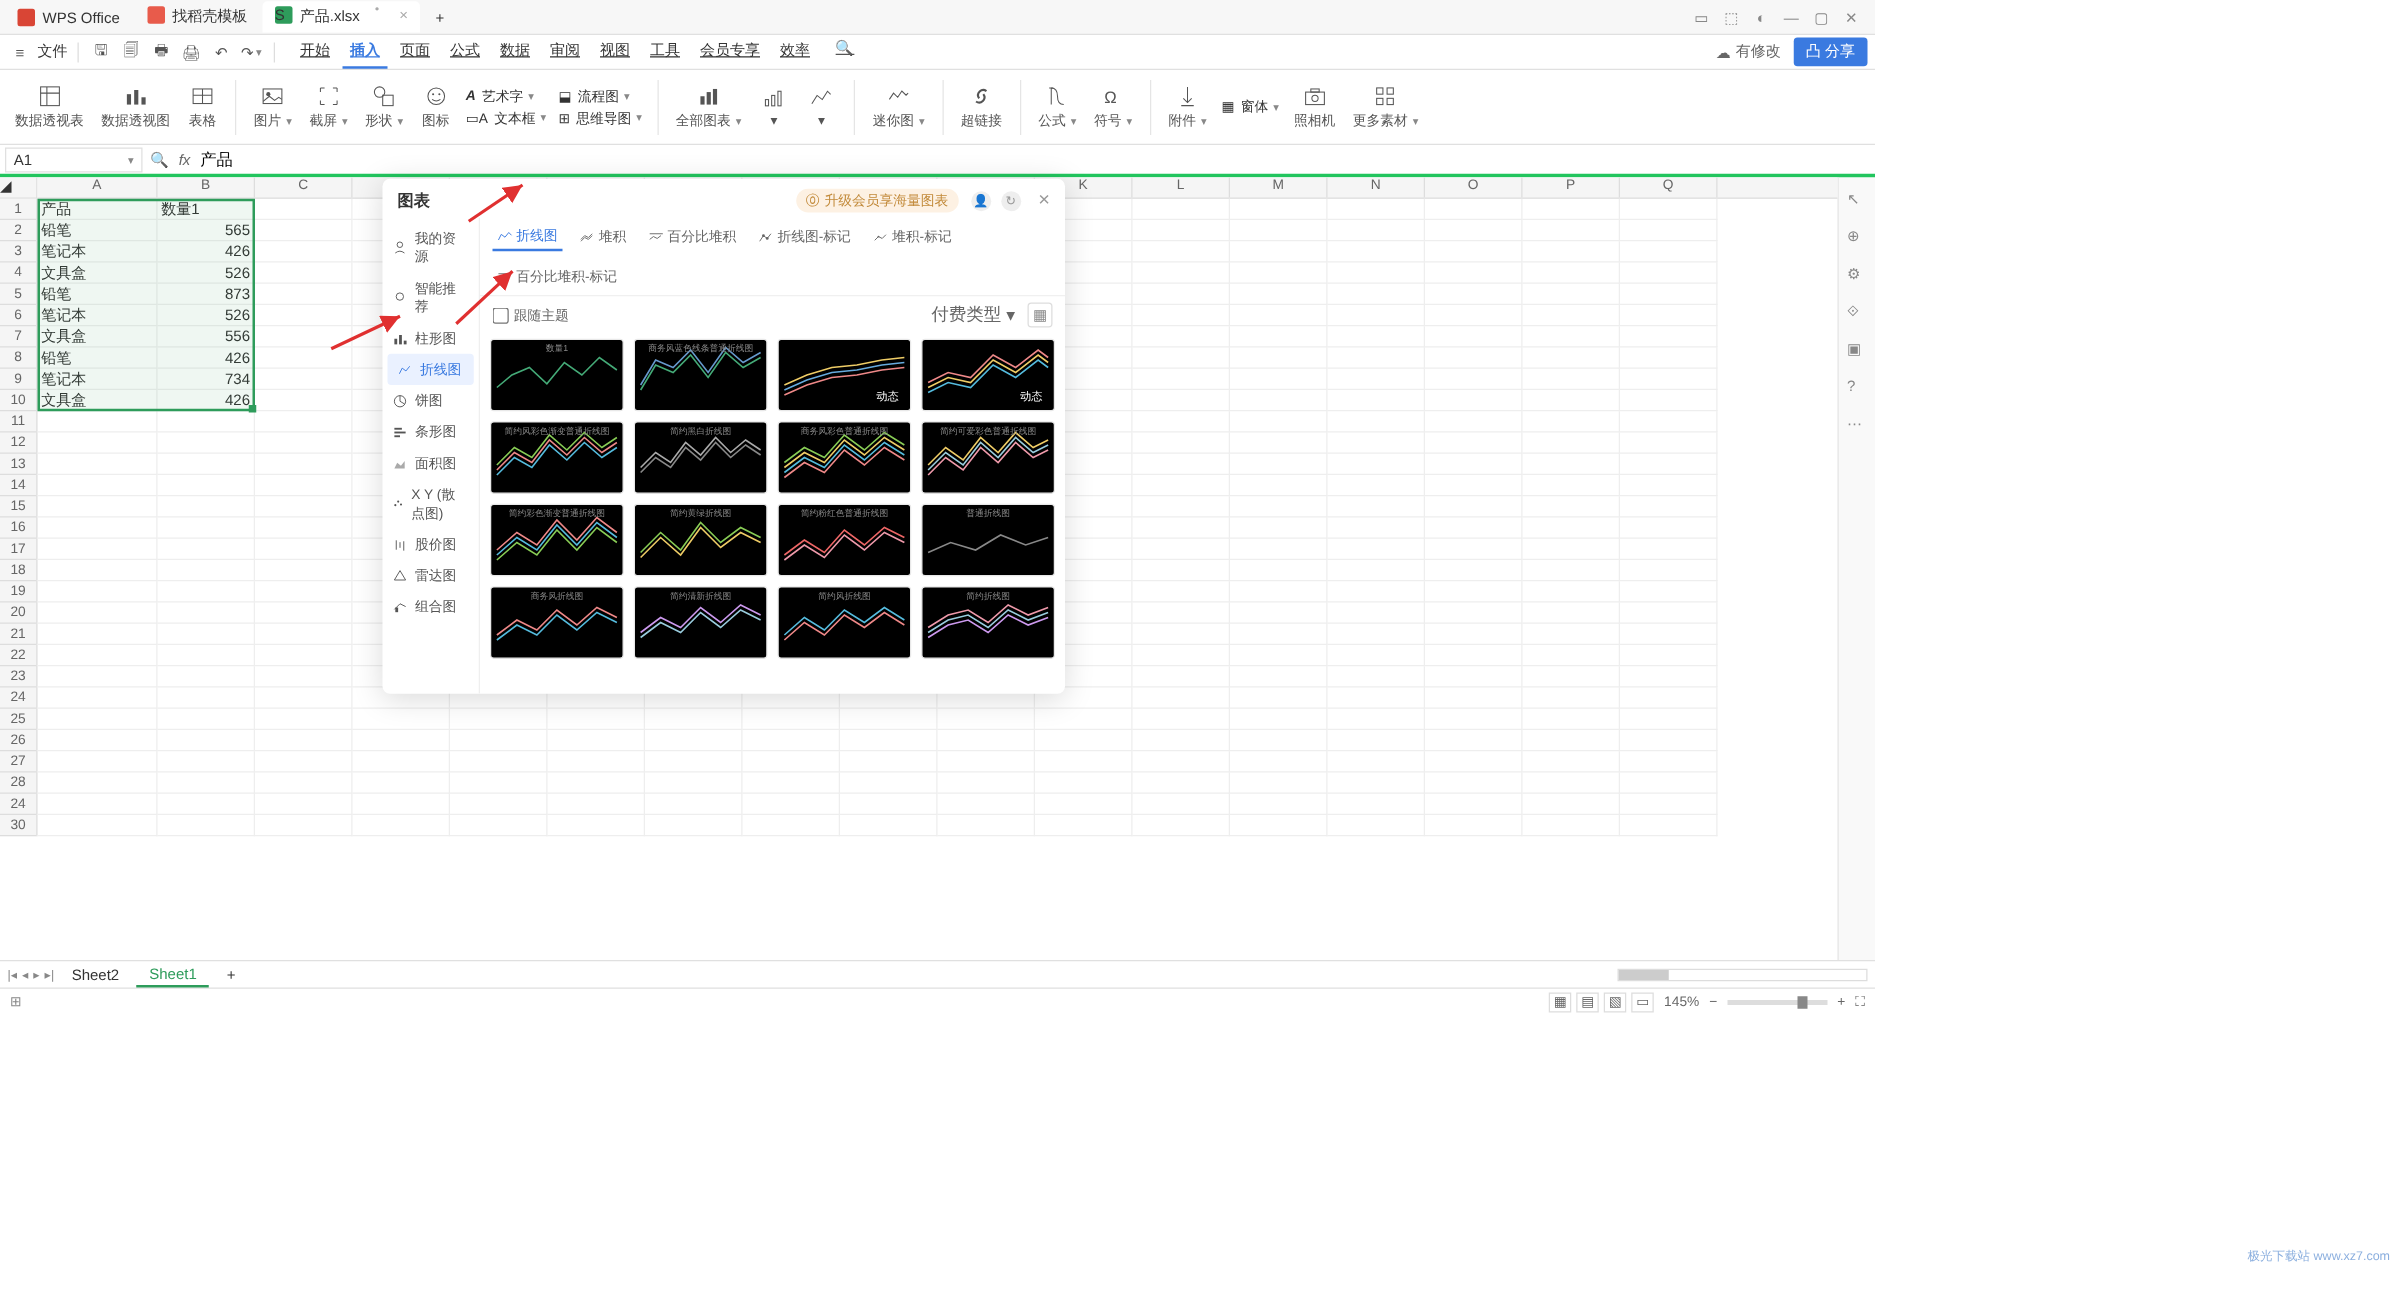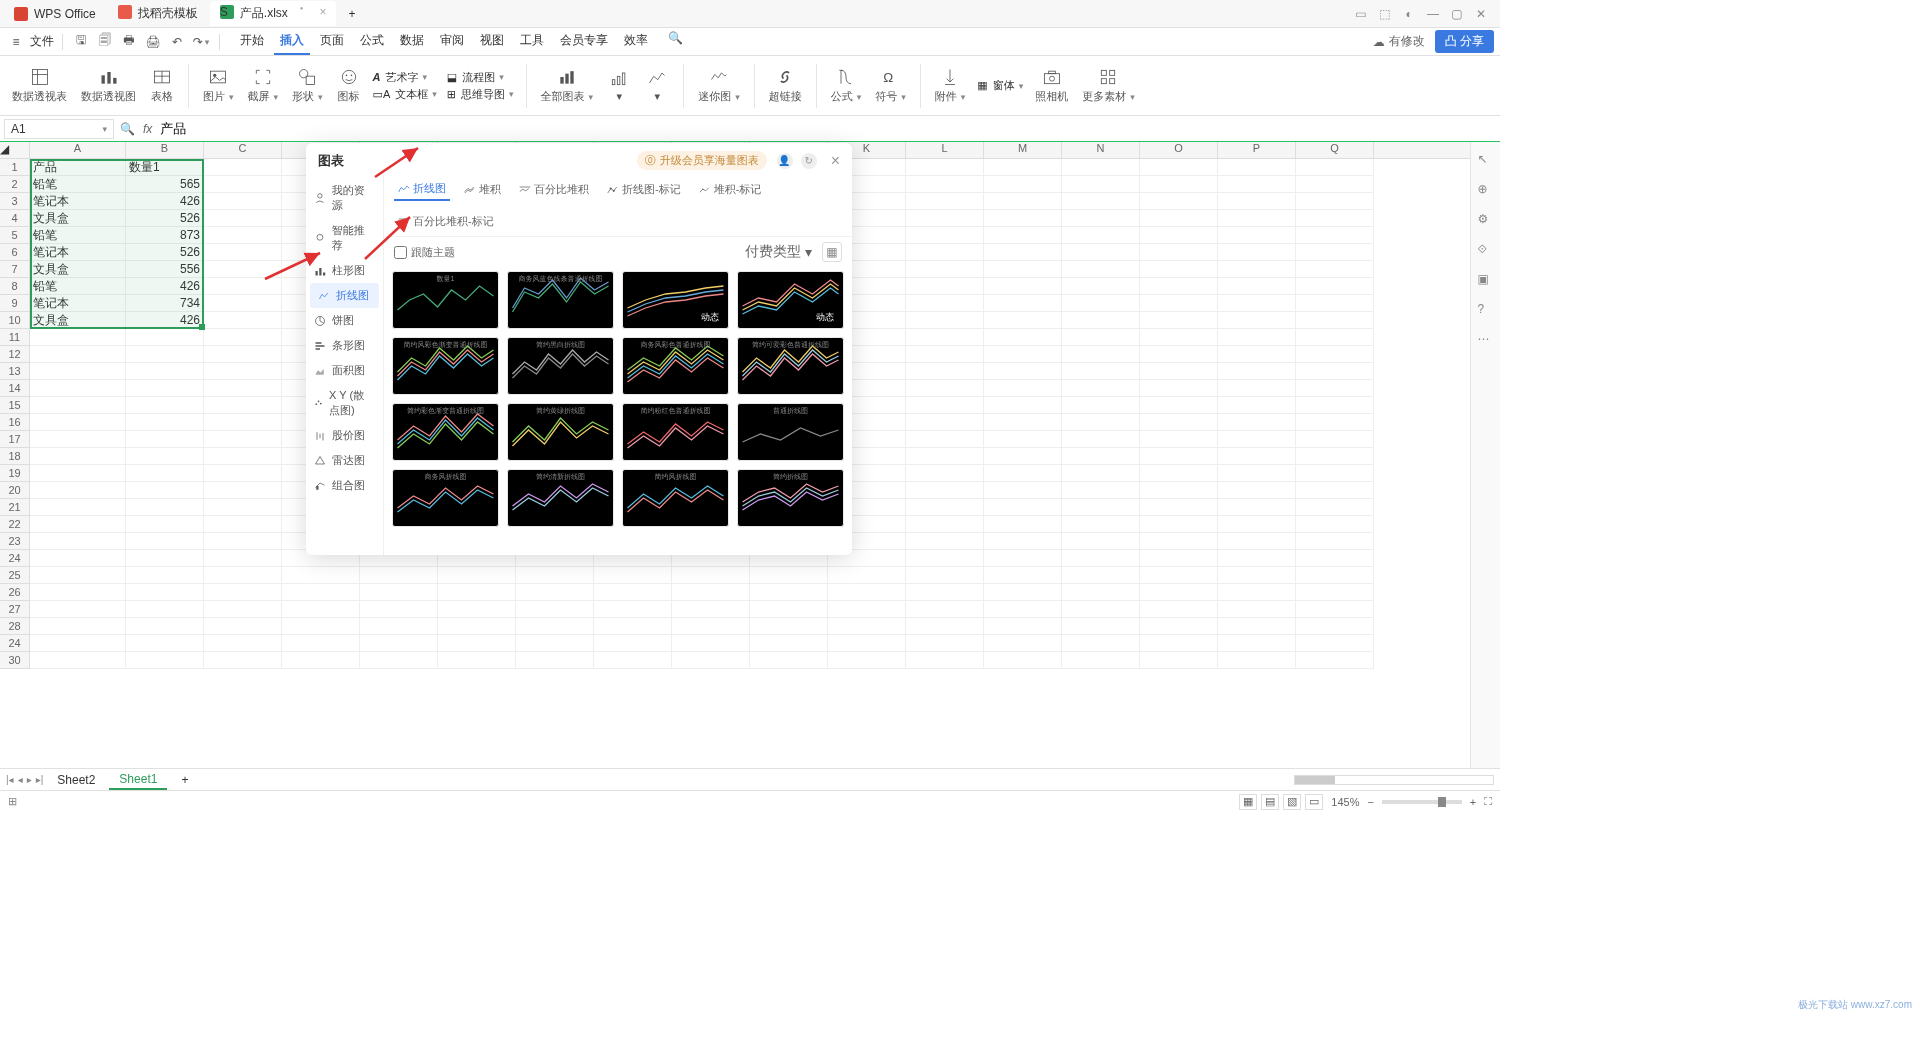--- a/index.html
+++ b/index.html
@@ -12,35 +12,35 @@
 .titlebar .tab .ico.wps { background: #d94535; border-radius: 2px; }
 .titlebar .tab .ico.red { background: #e85b4b; border-radius: 2px; }
 .titlebar .tab .ico.green { background: #2e9c5b; border-radius: 2px; }
 .titlebar .win-btns { margin-left: auto; display: flex; gap: 10px; padding-right: 8px; }
 .win-icon { width: 14px; height: 14px; color: #888; display:flex; align-items:center; justify-content:center; }
 
 .menubar { display: flex; align-items: center; height: 28px; background: #fff; border-bottom: 1px solid #e0e0e0; padding: 0 6px; gap: 4px; }
 .menubar .icon-btn { width: 20px; height: 20px; display: flex; align-items: center; justify-content: center; color: #555; cursor: pointer; }
 .menubar .sep { width: 1px; height: 16px; background: #ddd; margin: 0 4px; }
 .menubar .menu-tabs { display: flex; gap: 4px; margin-left: 6px; }
-.menubar .menu-tabs span { padding: 4px 6px; cursor: pointer; }
+.menubar .menu-tabs span { padding: 4px 6px; cursor: pointer; text-decoration: underline; }
 .menubar .menu-tabs span.active { color: #3a7ae0; border-bottom: 2px solid #3a7ae0; font-weight: bold; }
 .menubar .right-menu { margin-left: auto; display: flex; align-items: center; gap: 10px; }
 .badge-modify { color: #666; display:flex; align-items:center; gap:4px;}
 .share-btn { background: #3a7ae0; color: #fff; padding: 3px 10px; border-radius: 3px; cursor: pointer; }
 
 .ribbon { display: flex; align-items: center; height: 60px; background: #fff; border-bottom: 1px solid #e0e0e0; padding: 4px 8px; gap: 6px; }
 .ribbon .rgroup { display: flex; flex-direction: column; align-items: center; justify-content: center; gap: 2px; padding: 0 4px; cursor: pointer; min-width: 32px; color: #555; }
 .ribbon .rgs { display:flex; flex-direction:column; gap:2px; padding:0 2px;}
 .ribbon .rlabel { font-size: 11px; white-space: nowrap; display:flex; align-items:center; gap:2px;}
 .ribbon .rsep { width: 1px; height: 44px; background: #e5e5e5; margin: 0 4px; }
 .ribbon svg { width: 20px; height: 20px; }
 .caret::after{content:"▾"; font-size:9px; margin-left:2px; color:#888;}
 
-.namebox-row { display: flex; align-items: center; height: 26px; border-bottom: 1px solid #22c55e; padding: 0 4px; gap: 6px; }
+.namebox-row { display: flex; align-items: center; height: 26px; border-bottom: 3px solid #22c55e; padding: 0 4px; gap: 6px; }
 .namebox { width: 110px; border: 1px solid #e0e0e0; padding: 2px 6px; display:flex; align-items:center; justify-content:space-between;}
 .fx-area { display: flex; align-items: center; gap: 8px; flex:1; }
 .fx-input { border: none; outline: none; flex: 1; font-size: 13px; }
 
 .workspace { display: flex; height: calc(812px - 28px - 28px - 60px - 26px - 22px - 22px); position: relative; }
 .grid-area { flex: 1; display: flex; background: #fff; }
 .row-headers { width: 30px; background: #f5f5f5; border-right: 1px solid #ddd; }
 .row-headers div { height: 17px; border-bottom: 1px solid #ddd; text-align: center; font-size: 11px; color: #666; line-height:17px;}
 .col-wrap{flex:1; position:relative;}
 .col-headers { display: flex; height: 17px; background: #f5f5f5; border-bottom: 1px solid #ddd; }

